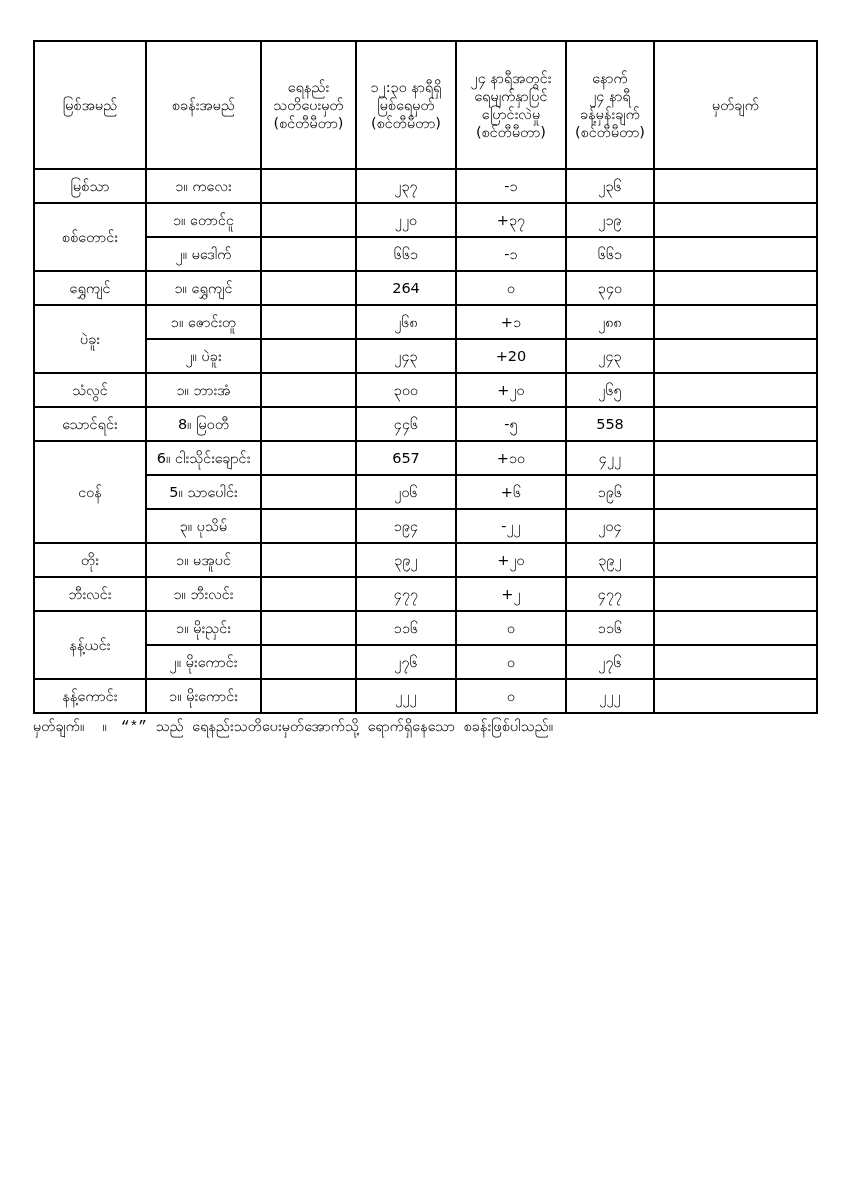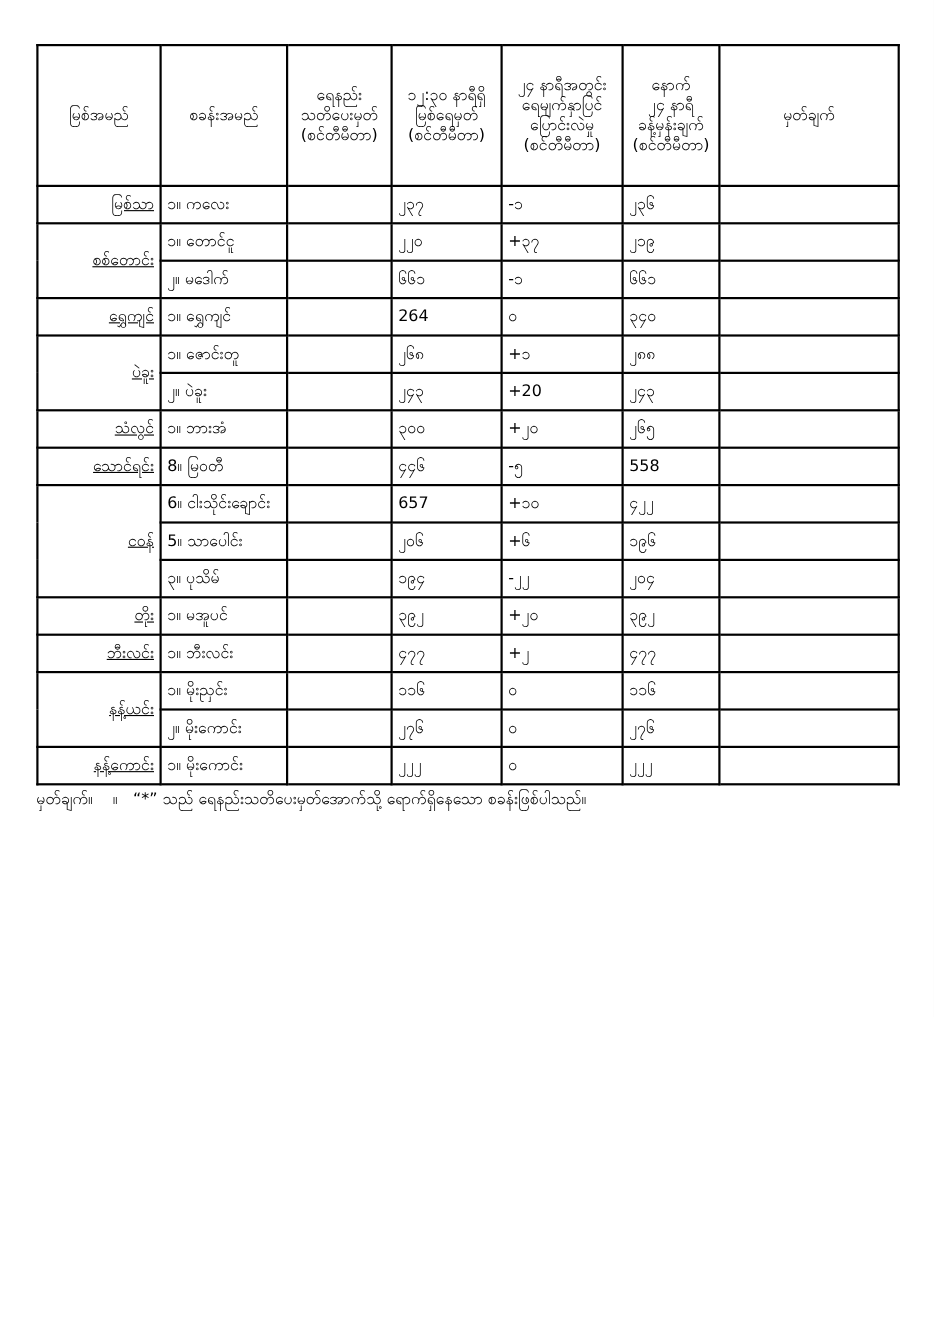--- a/index.html
+++ b/index.html
@@ -32,30 +32,31 @@
     vertical-align:middle;
     overflow:hidden;
   }
   table.report thead th{
     height:124px;
     font-weight:normal;
     text-align:center;
     white-space:pre-line;
   }
   table.report tbody tr{height:34px;}
-  td.river{ text-align:right;text-decoration:underline; }
-  td.station{ text-align:left;border-radius:11px; }
-  td.num{ }
+  td.river{ text-align:center; }
+  td.station{ text-align:center;border-radius:11px; }
+  td.num{ text-align:center; }
   td.blank{ }
   .footer-note{
     position:absolute;left:33px;top:718px;
     width:783px;
     font-size:14.5px;
     line-height:1.3;
     white-space:nowrap;
+    font-family:Liberation Mono, monospace;
   }
   .footer-note .sep{ margin:0 14px 0 18px; }
 </style>
 </head>
 <body>
 
 <div class="page">
 
   <table class="report">
     <colgroup>

